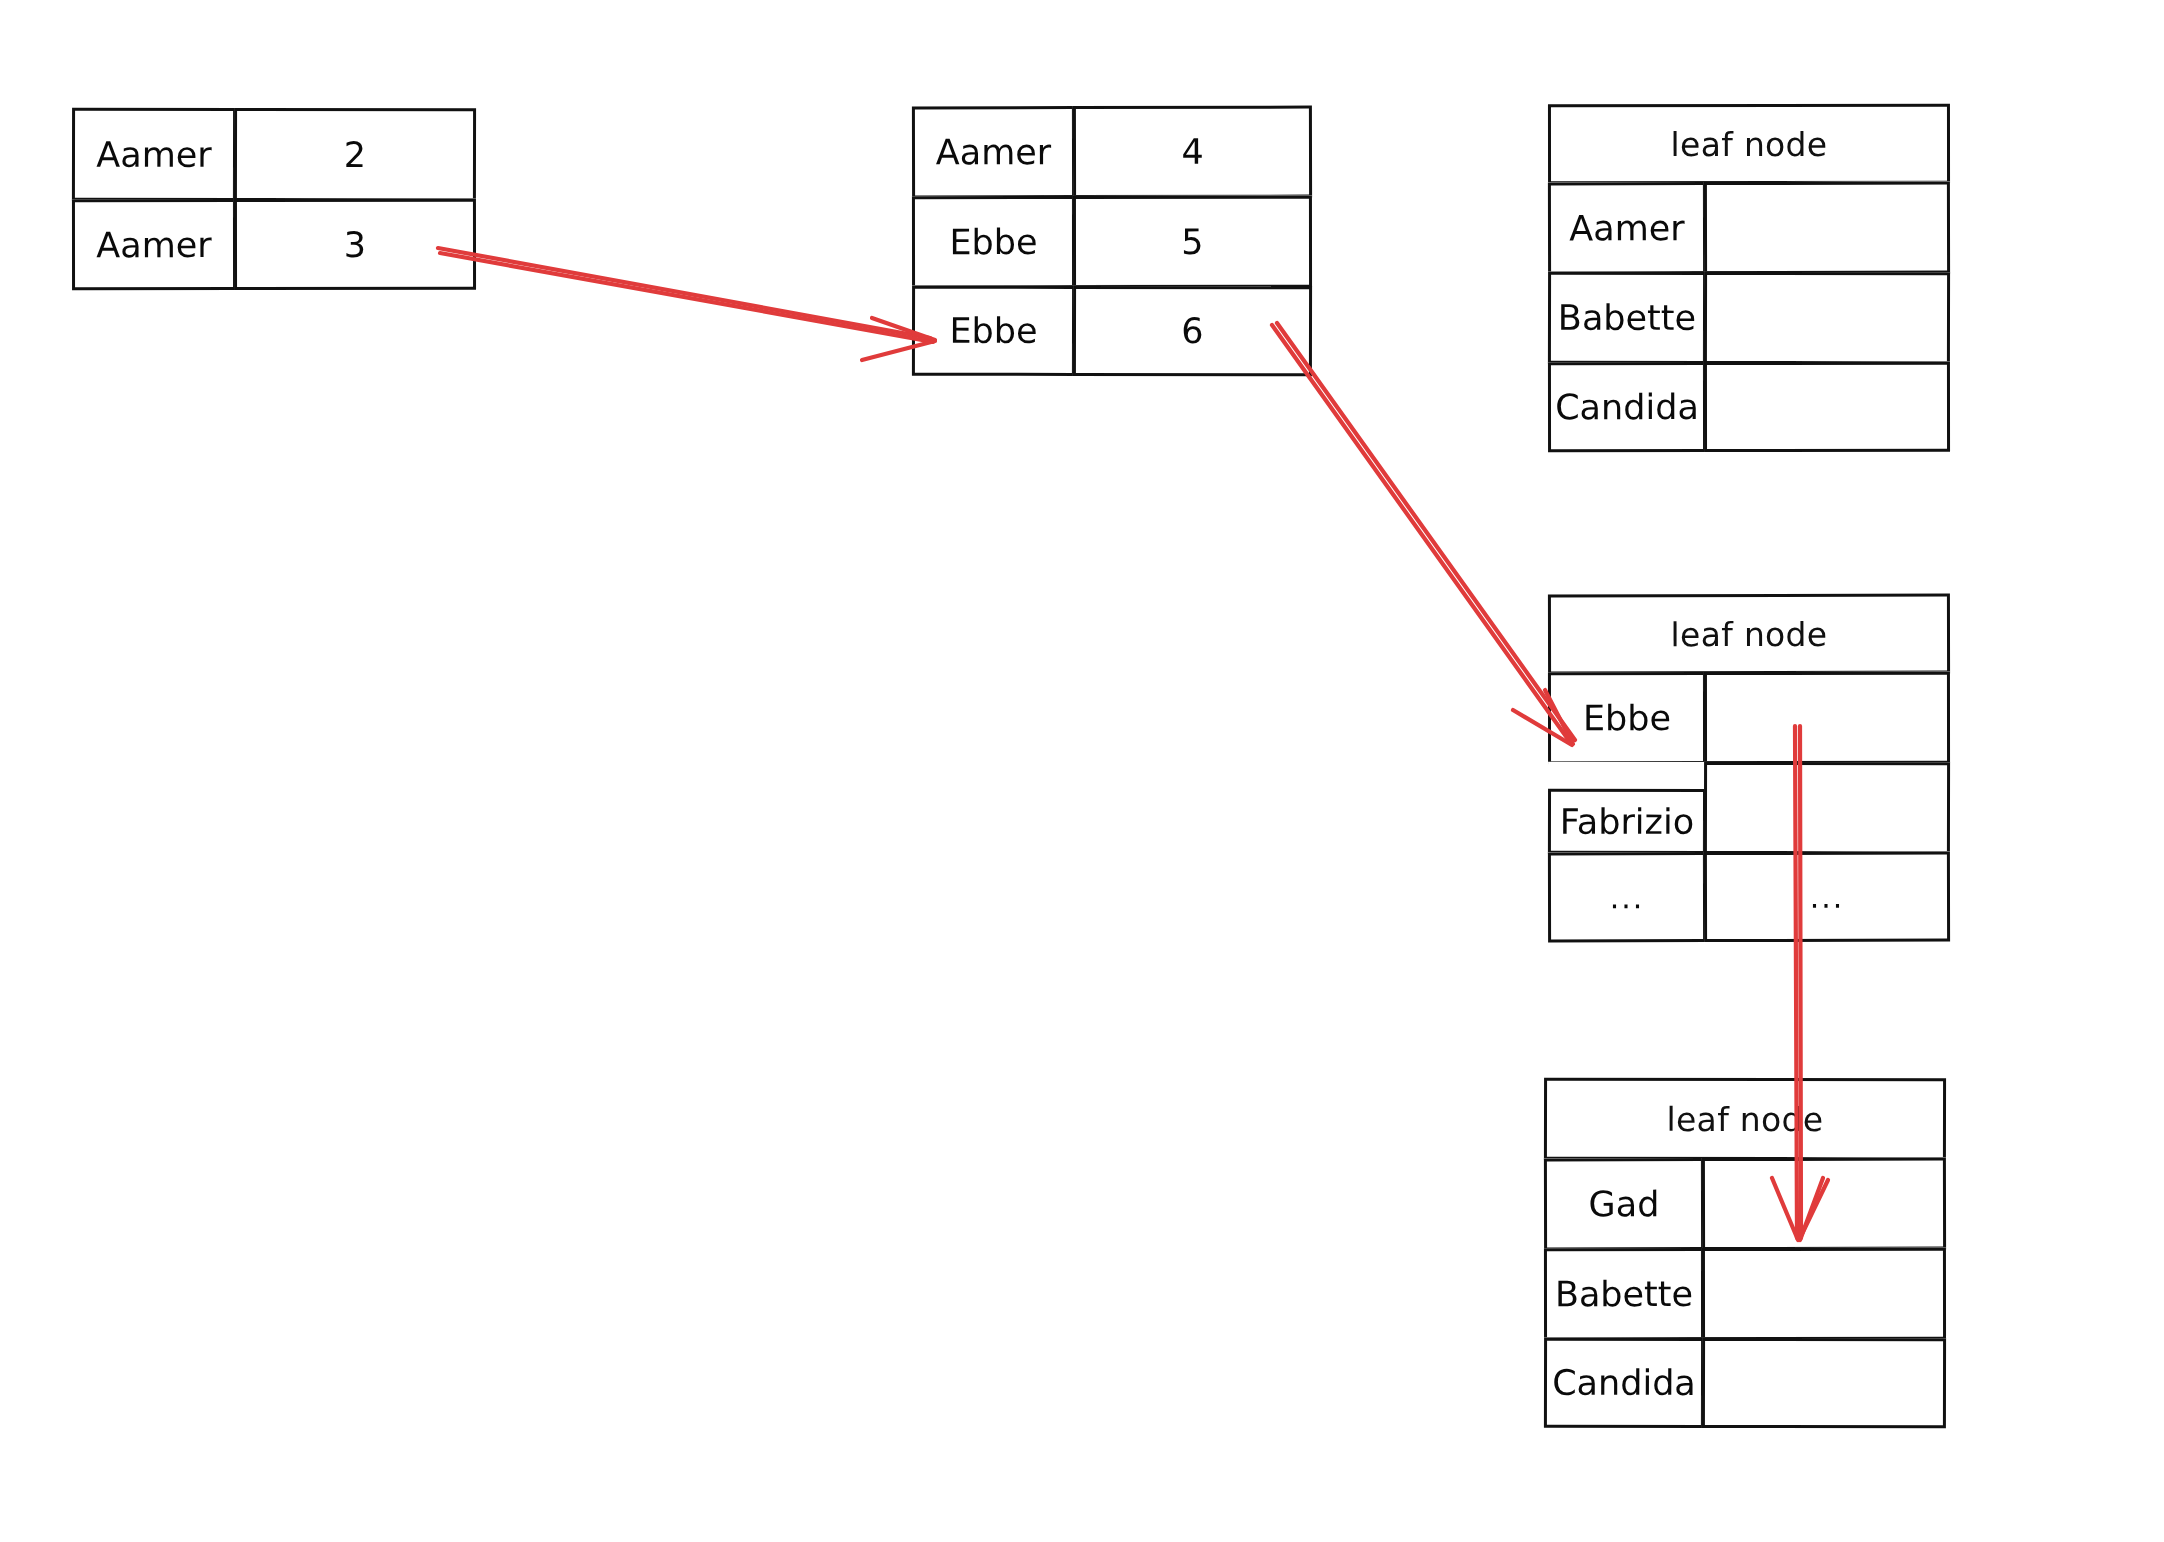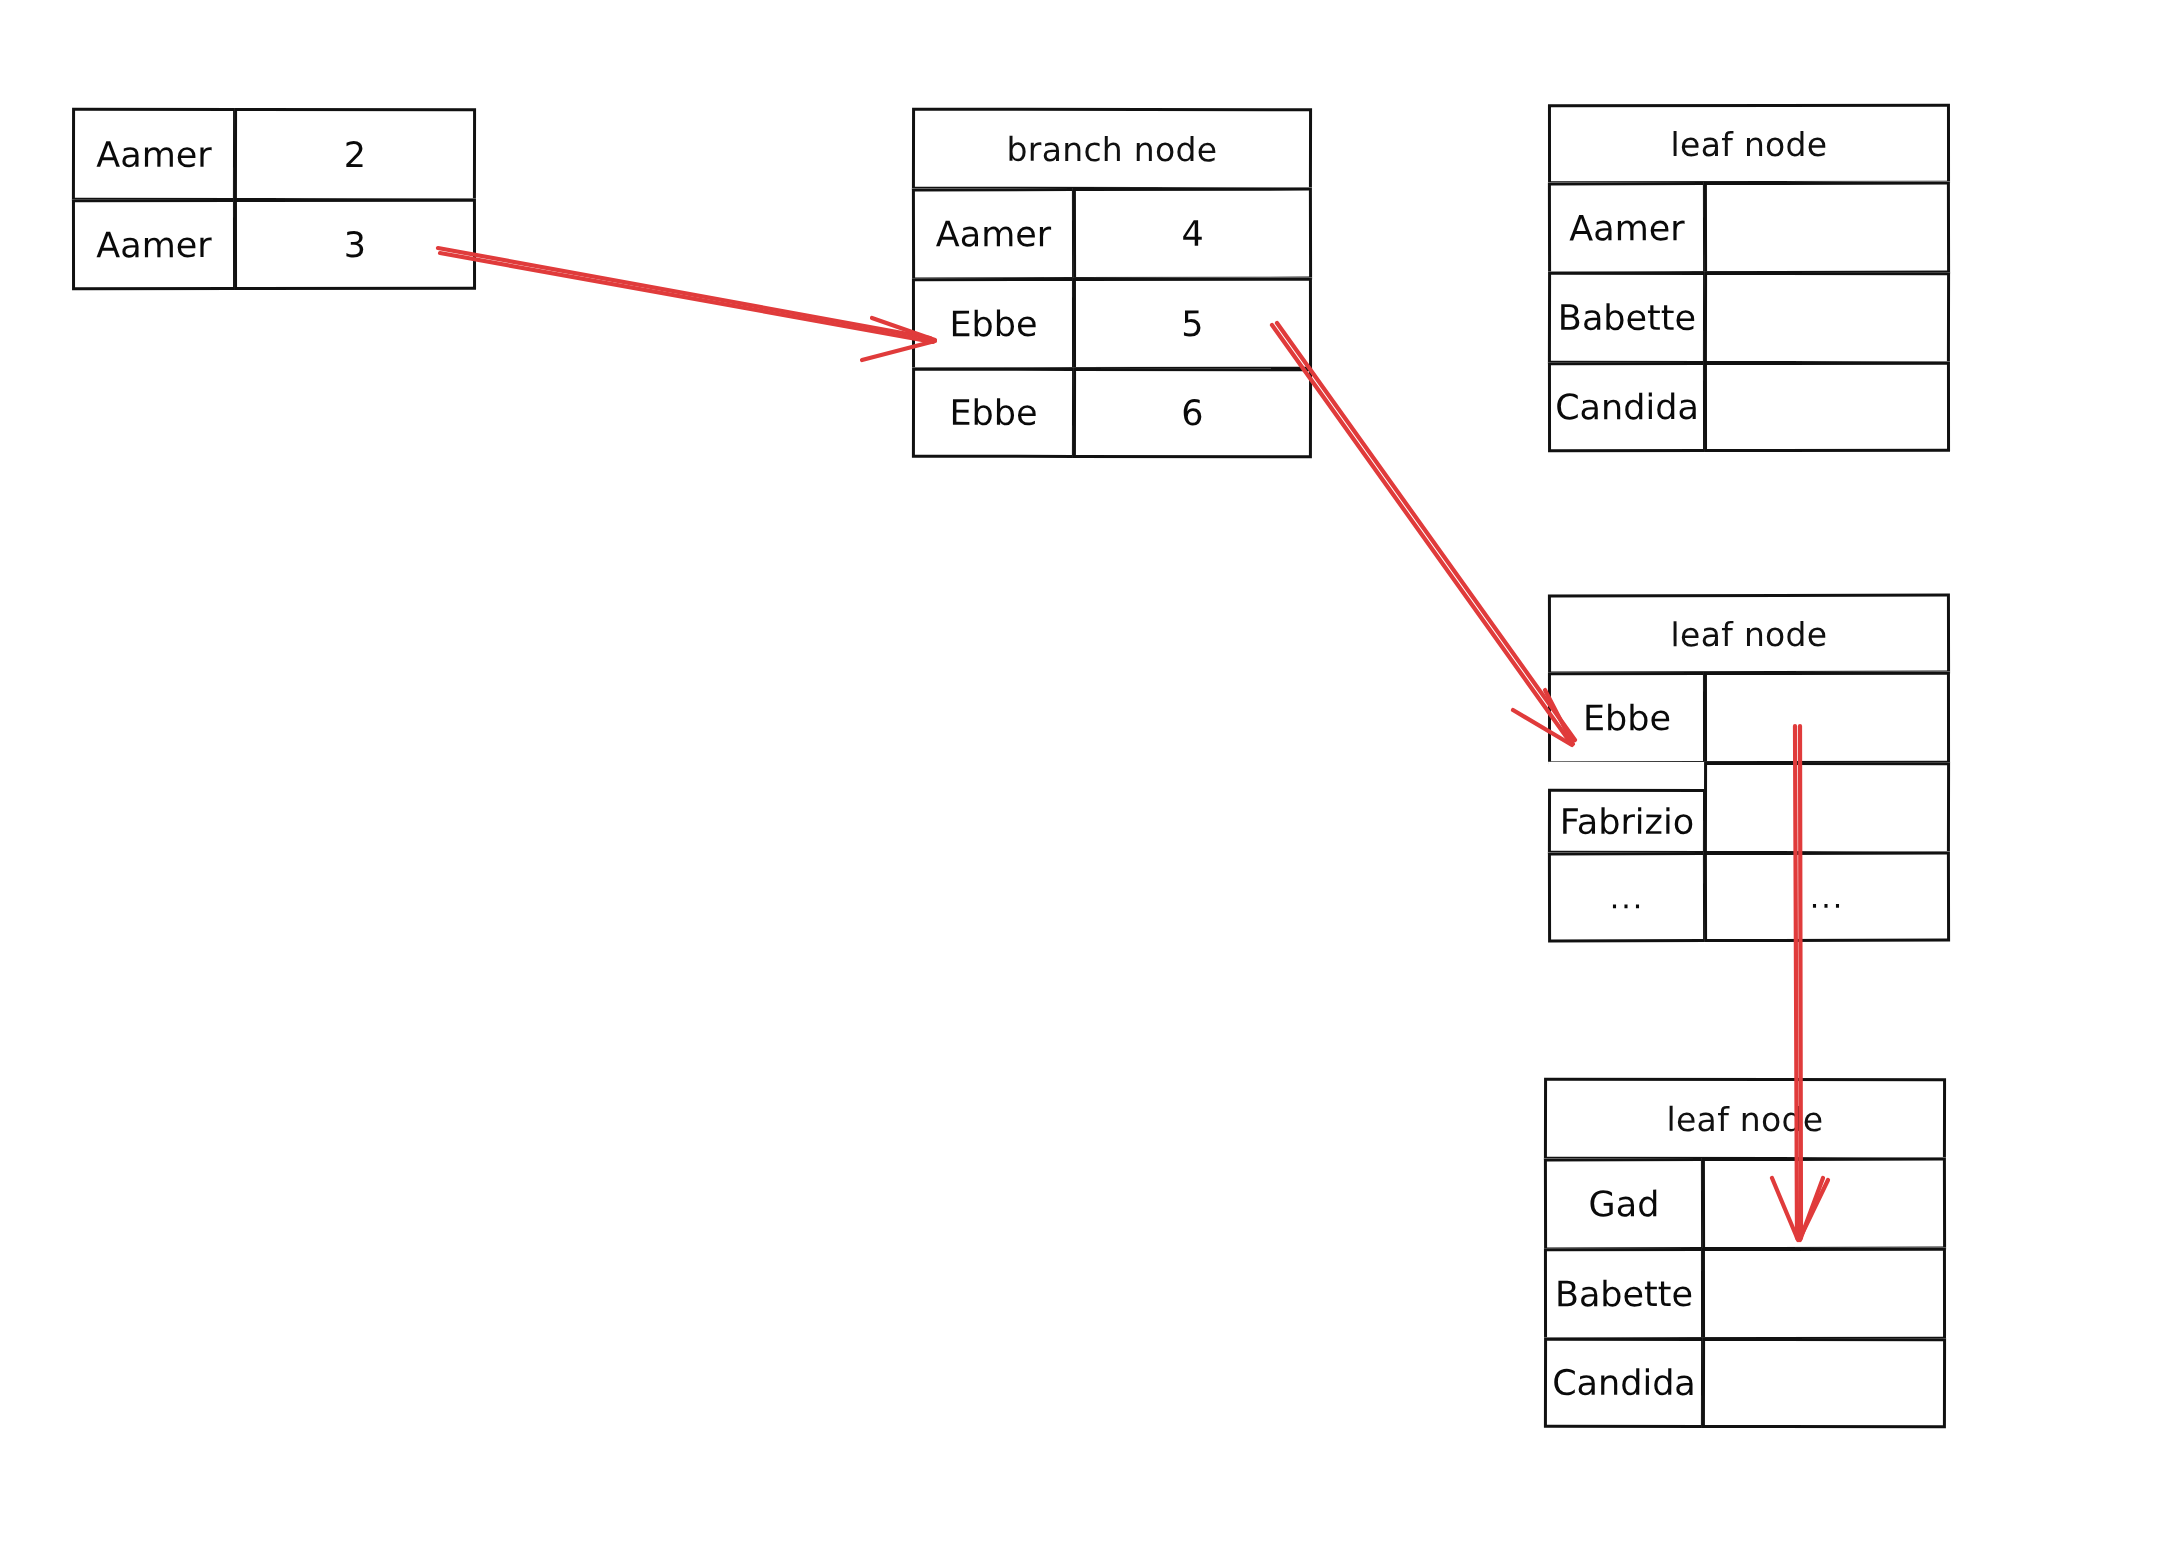--- a/index.html
+++ b/index.html
@@ -81,21 +81,20 @@
       <div class="cell key" style="width:164px;">Aamer</div>
       <div class="cell val" style="width:242px;">2</div>
     </div>
     <div class="node-row w3" style="height:91px;">
       <div class="cell key" style="width:164px;">Aamer</div>
       <div class="cell val" style="width:242px;">3</div>
     </div>
   </div>
 
   <div class="node" style="left:912px; top:108px; width:400px;">
-    <div class="node-header w2" style="height:82px;">branch node</div>
     <div class="node-row w1" style="height:92px;">
       <div class="cell key" style="width:163px;">Aamer</div>
       <div class="cell val" style="width:239px;">4</div>
     </div>
     <div class="node-row w3" style="height:92px;">
       <div class="cell key" style="width:163px;">Ebbe</div>
       <div class="cell val" style="width:239px;">5</div>
     </div>
     <div class="node-row w2" style="height:90px;">
       <div class="cell key" style="width:163px;">Ebbe</div>

